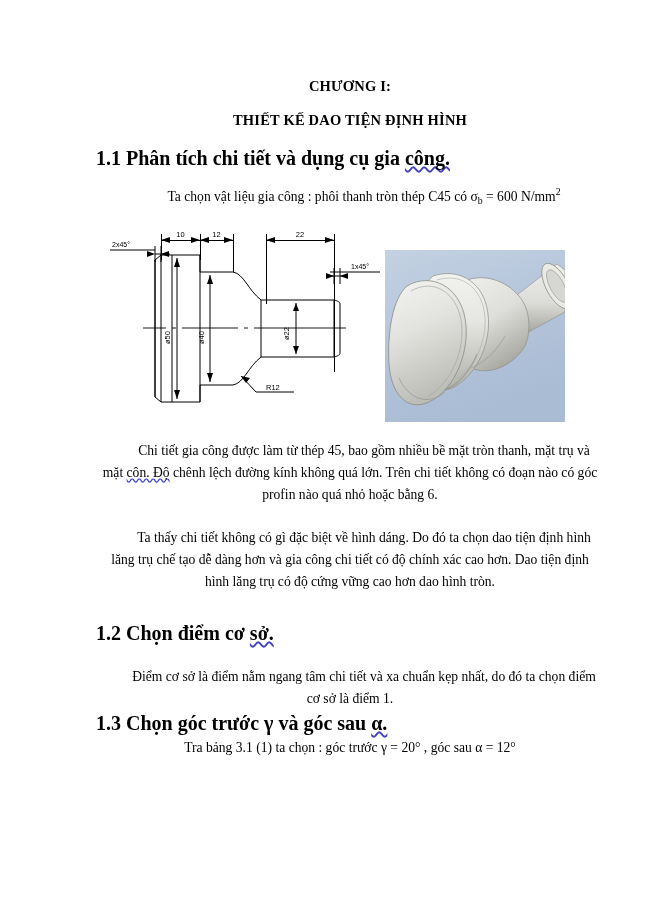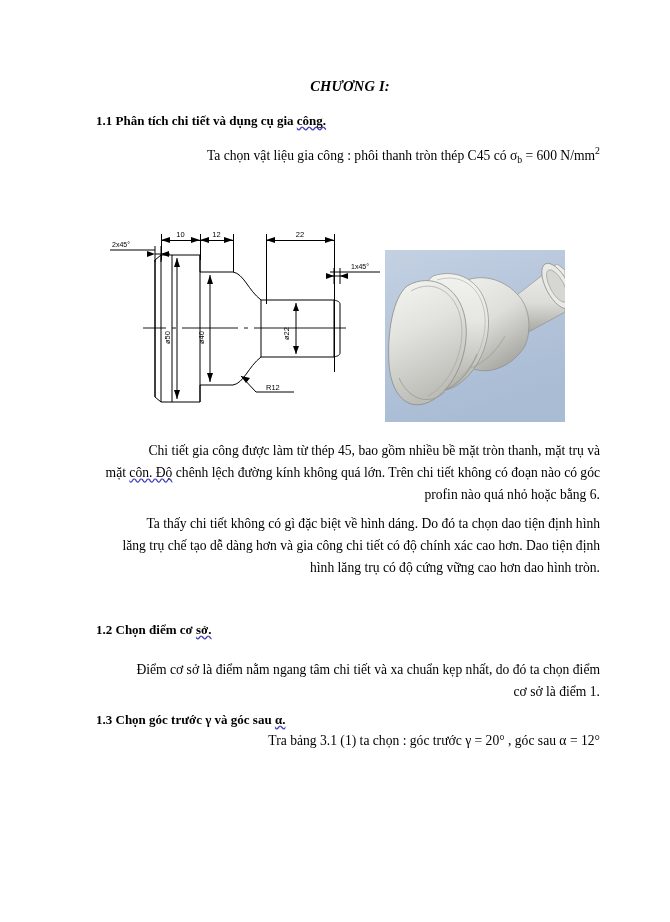--- a/index.html
+++ b/index.html
@@ -20,40 +20,39 @@
     position: absolute;
     left: 100px;
     top: 0;
     width: 500px;
   }
   .chapter-title {
     text-align: center;
     font-weight: bold;
     font-size: 14.5px;
     letter-spacing: 0.2px;
-    font-style: italic;
   }
   .chapter-title.line1 { margin-top: 78px; }
   .chapter-title.line2 { margin-top: 17px; }
 
   .heading {
     font-weight: bold;
-    font-size: 13px;
+    font-size: 20px;
     margin-top: 18px;
     margin-left: -4px;
   }
   .heading .squiggle {
     text-decoration: underline wavy #4040c0;
     text-decoration-skip-ink: none;
   }
   p.body {
     font-size: 13.6px;
     line-height: 1.62;
     margin: 0;
-    text-align: right;
+    text-align: center;
   }
   p.body.indent { text-indent: 28px; }
   .squig {
     text-decoration: underline wavy #4040c0;
     text-decoration-skip-ink: none;
   }
   sub { font-size: 0.72em; }
   sup { font-size: 0.72em; }
 
   
@@ -82,20 +81,21 @@
   
   .para-block { position: absolute; left: 100px; width: 500px; }
 </style>
 </head>
 <body>
 
 <div class="page">
 
   <div class="content">
     <div class="chapter-title line1">CHƯƠNG I:</div>
+    <div class="chapter-title line2">THIẾT KẾ DAO TIỆN ĐỊNH HÌNH</div>
 
     <div class="heading">
       <span>1.1 Phân tích chi tiết và dụng cụ gia </span><span class="squiggle">công.</span>
     </div>
 
     <p class="body indent" style="margin-top:14px">
       <span>Ta chọn vật liệu gia công : phôi thanh tròn thép C45 có σ</span><sub>b</sub><span> = 600 N/mm</span><sup>2</sup>
     </p>
   </div>
 
@@ -278,21 +278,21 @@
       </g>
     </svg>
   </div>
 
   <div class="para-block" style="top:440px">
     <p class="body indent">
       <span>Chi tiết gia công được làm từ thép 45, bao gồm nhiều bề mặt tròn thanh, mặt trụ và mặt </span><span class="squig">côn. Độ</span><span> chênh lệch đường kính không quá lớn. Trên chi tiết không có đoạn nào có góc profin nào quá nhỏ hoặc bằng 6.</span>
     </p>
   </div>
 
-  <div class="para-block" style="top:513px">
+  <div class="para-block" style="top:527px">
     <p class="body indent">Ta thấy chi tiết không có gì đặc biệt về hình dáng. Do đó ta chọn dao tiện định hình lăng trụ chế tạo dễ dàng hơn và gia công chi tiết có độ chính xác cao hơn. Dao tiện định hình lăng trụ có độ cứng vững cao hơn dao hình tròn.</p>
   </div>
 
   <div class="para-block" style="top:622px">
     <div class="heading" style="margin-top:0;margin-left:-4px">
       <span>1.2 Chọn điểm cơ </span><span class="squiggle">sở.</span>
     </div>
     <p class="body indent" style="margin-top:21px">Điểm cơ sở là điểm nằm ngang tâm chi tiết và xa chuẩn kẹp nhất, do đó ta chọn điểm cơ sở là điểm 1.</p>
   </div>
 

